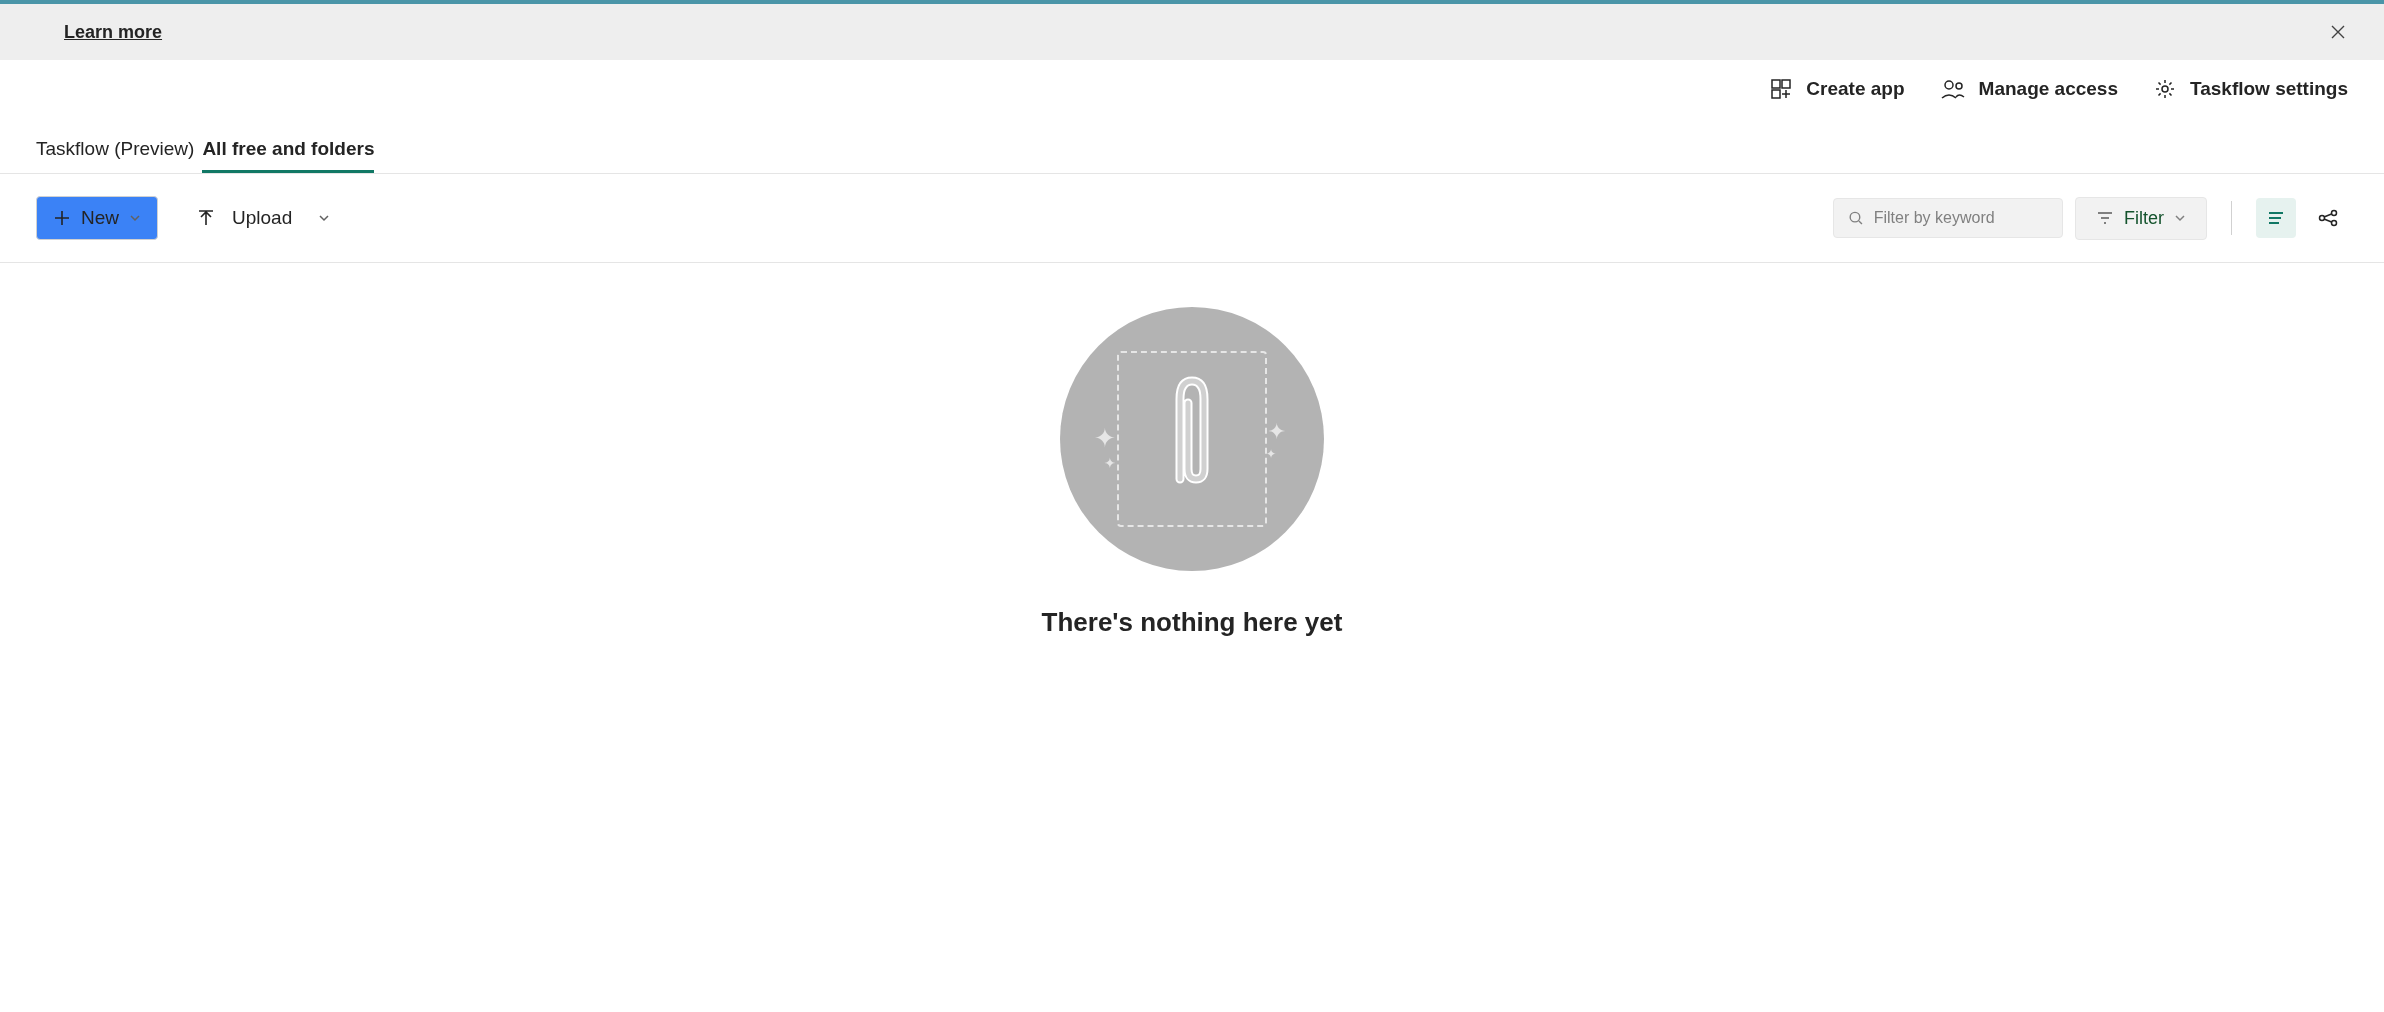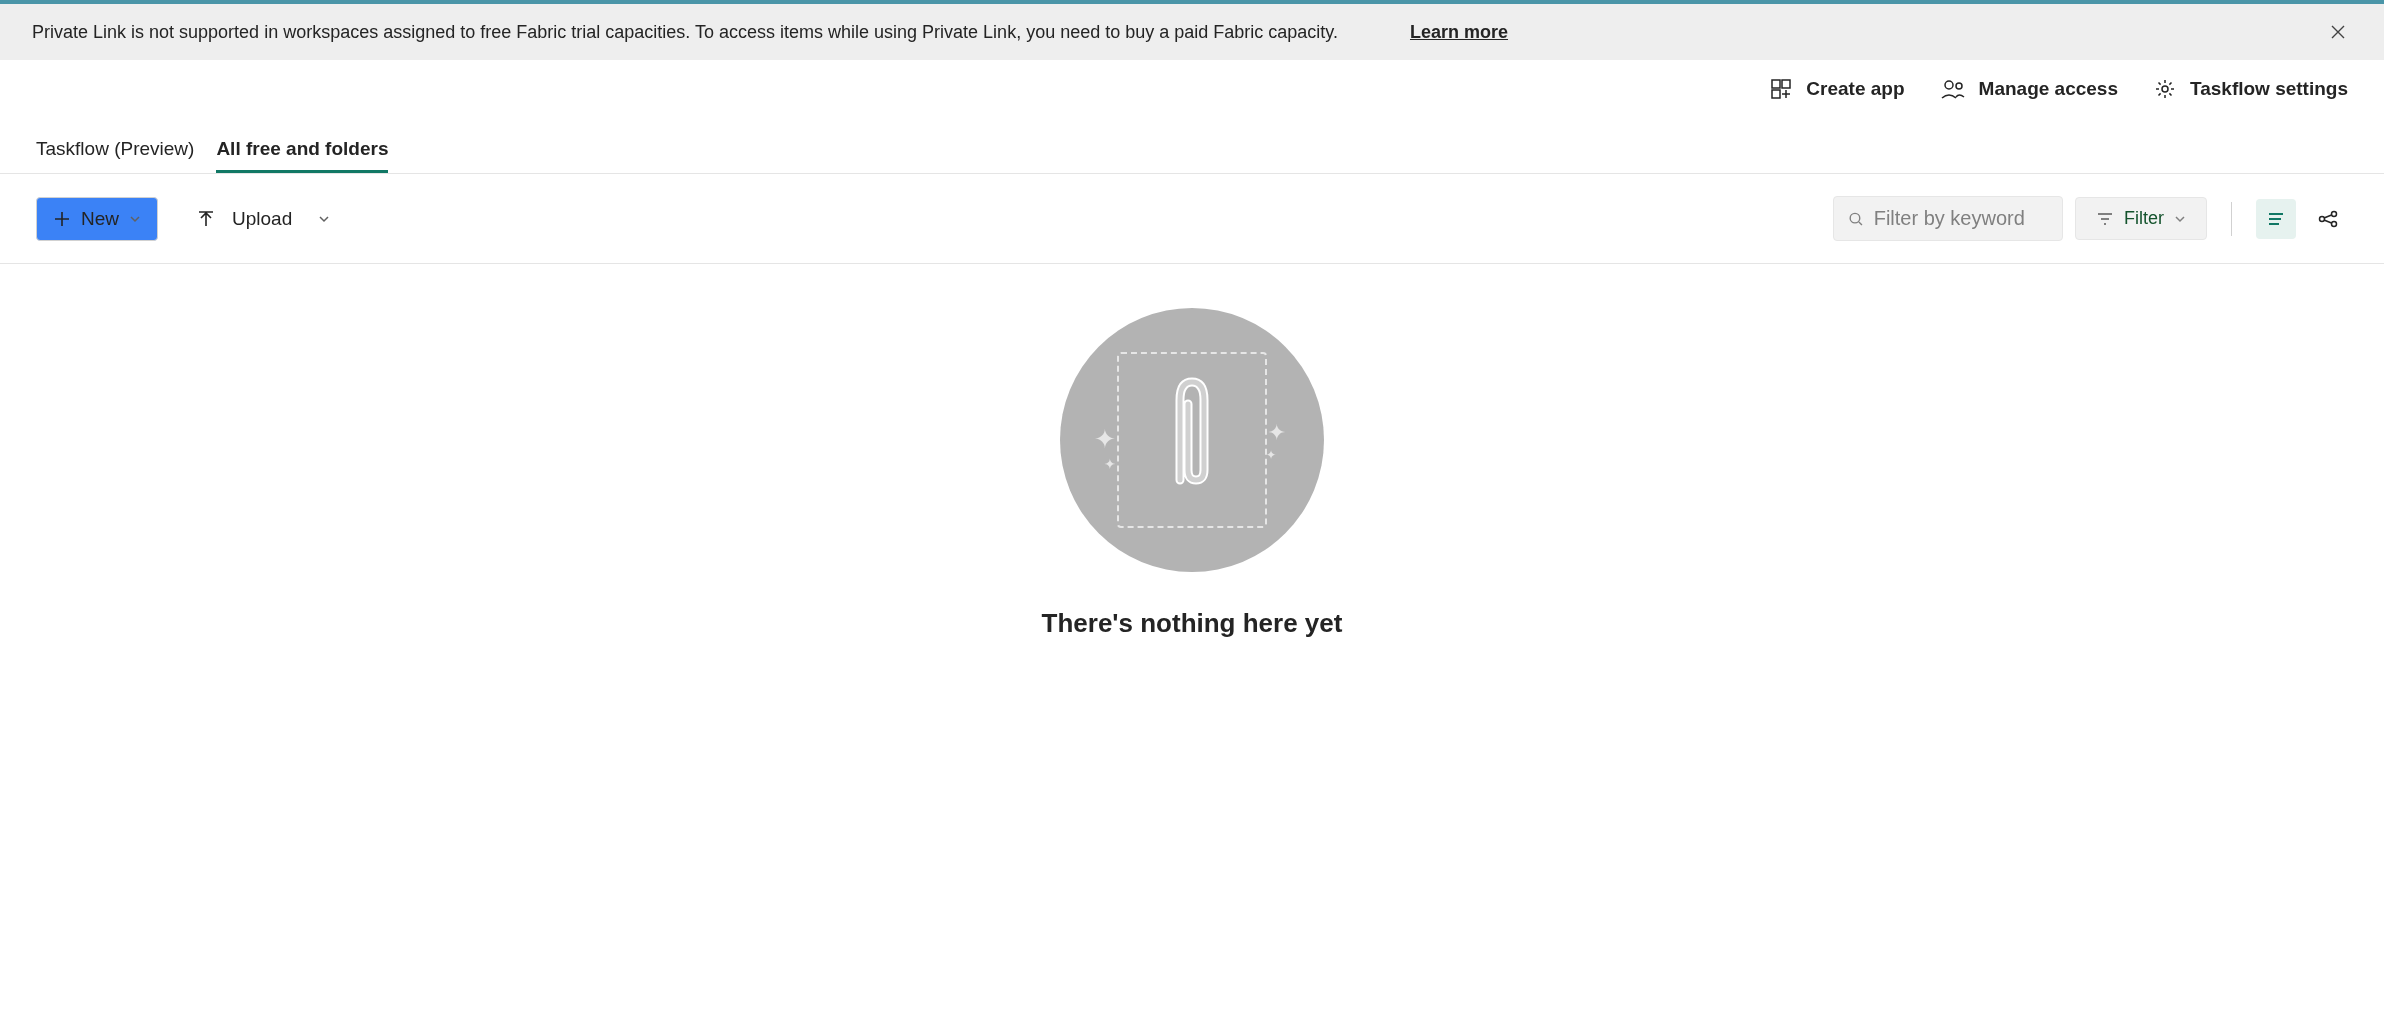--- a/index.html
+++ b/index.html
@@ -61,21 +61,21 @@
       display: flex;
       align-items: flex-start;
       gap: 14px;
       font-size: 19px;
       font-weight: 600;
       cursor: pointer;
       color: #242424;
     }
     .tabs {
       display: flex;
-      gap: 22px;
+      gap: 8px;
       padding: 0 36px;
       margin-top: 28px;
       border-bottom: 1px solid #e5e5e5;
     }
     .tab {
       padding: 10px 0;
       font-size: 19px;
       color: #242424;
       cursor: pointer;
       border-bottom: 3px solid transparent;
@@ -127,21 +127,21 @@
       background: #f2f2f2;
       border: 1px solid #e6e6e6;
       border-radius: 4px;
       padding: 10px 14px;
       width: 230px;
     }
     .search-input input {
       background: transparent;
       border: none;
       outline: none;
-      font-size: 20px;
+      font-size: 16px;
       color: #616161;
       width: 100%;
     }
     .search-input input::placeholder { color: #808080; }
     .filter-button {
       display: flex;
       align-items: center;
       gap: 10px;
       background: #f2f2f2;
       border: 1px solid #e6e6e6;
@@ -212,21 +212,20 @@
       color: #242424;
     }
     .icon-svg { display: block; }
   </style>
 </head>
 <body>
 
 <div class="top-accent"></div>
 
 <div class="banner">
-  <span class="banner-text">Private Link is not supported in workspaces assigned to free Fabric trial capacities. To access items while using Private Link, you need to buy a paid Fabric capacity.</span>
   <a class="banner-link">Learn more</a>
   <button class="banner-close">
     <svg class="icon-svg" width="16" height="16" viewBox="0 0 16 16">
         <path d="M2 2 L14 14 M14 2 L2 14" stroke="#424242" stroke-width="1.4" fill="none"></path>
       </svg>
   </button>
 </div>
 
 <div class="header">
   <div class="header-actions">

